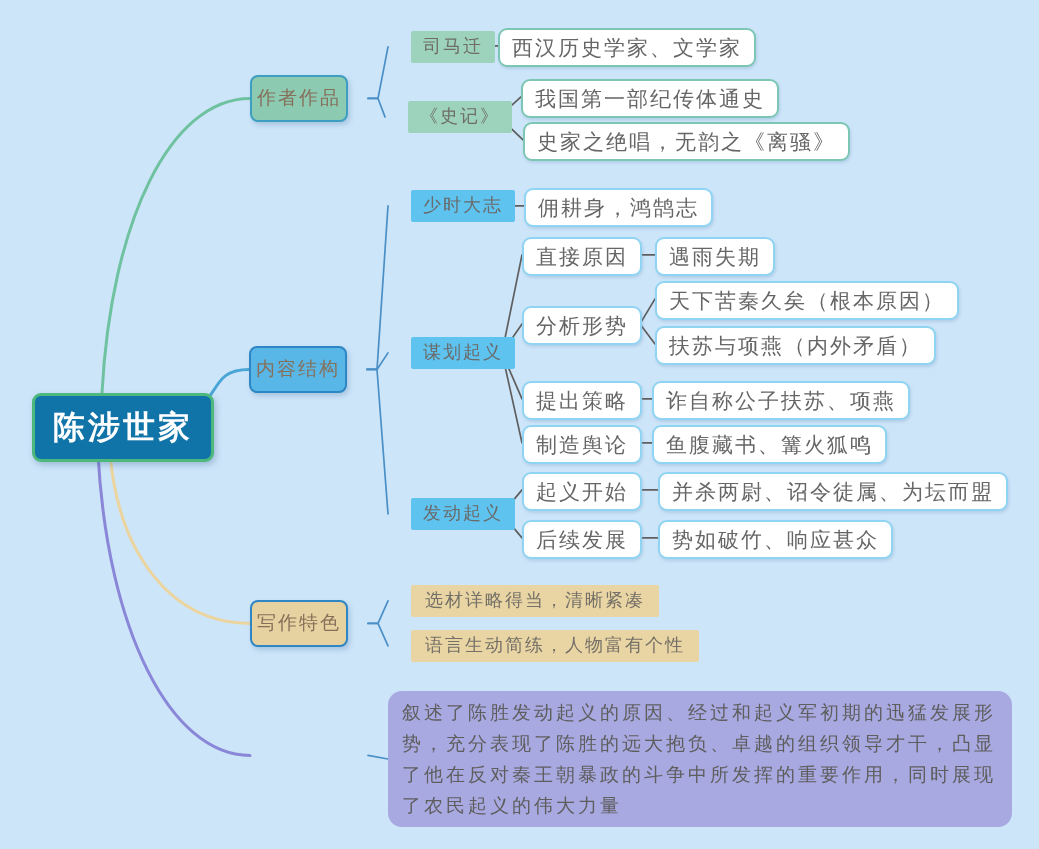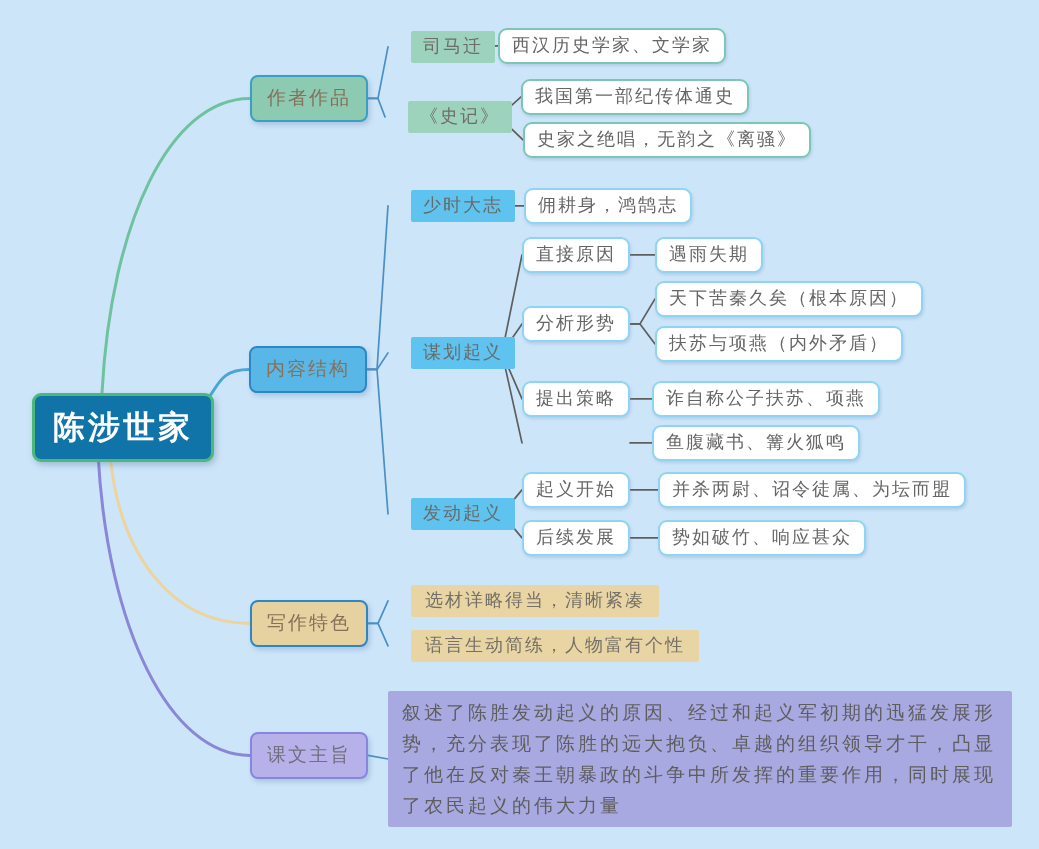--- a/index.html
+++ b/index.html
@@ -15,39 +15,39 @@
   body{background:var(--background);font-family:"Liberation Sans","DejaVu Sans",sans-serif;}
   #canvas{position:absolute;left:0;top:0;width:1039px;height:849px;}
   #wires{position:absolute;left:0;top:0;z-index:1;}
   .node{position:absolute;z-index:2;white-space:nowrap;line-height:1.1;letter-spacing:2px;box-sizing:border-box;}
   .root{
     background:var(--root_fill);border:3px solid var(--root_border);border-radius:9px;
     color:#ffffff;font-size:32px;font-weight:bold;padding:14px 18px;letter-spacing:3px;
     box-shadow:2px 3px 6px rgba(70,110,150,.35);
   }
   .branch{
-    font-size:19px;padding:11px 15px;border-radius:8px;border:2px solid var(--blue_border);
+    font-size:19px;padding:11px 5px;border-radius:8px;border:2px solid var(--blue_border);
     color:#86705a;box-shadow:2px 3px 5px rgba(90,130,170,.32);text-align:right;
   }
   .b-green{background:var(--green_fill);border-color:var(--teal_border);}
   .b-blue{background:var(--blue_fill);}
   .b-tan{background:var(--tan_fill);}
   .b-purple{background:var(--purple_fill);border-color:var(--purple_border);color:#716f80;}
   .n2{font-size:18px;padding:6px 12px;border-radius:2px;margin-left:23px;}
   .n2g{background:var(--green_light);color:#6e6e66;}
   .n2b{background:var(--blue_light);color:#6a6a6a;}
   .n2t{background:var(--tan_light);color:#757068;padding:6px 14px;}
   .leaf{
     background:#ffffff;border:2px solid var(--leaf_blue_border);border-radius:9px;
-    font-size:18px;padding:6px 12px;color:#666666;box-shadow:1px 2px 3px rgba(110,150,190,.28);
+    font-size:21px;padding:6px 12px;color:#666666;box-shadow:1px 2px 3px rgba(110,150,190,.28);
   }
   .lf-teal{border-color:var(--leaf_teal_border);}
   .para{
     background:var(--purple_para);color:#5e5e5e;font-size:19px;line-height:31px;
-    letter-spacing:3px;width:624px;padding:6px 14px;white-space:normal;border-radius:2px;
+    letter-spacing:3px;width:624px;padding:6px 14px;white-space:normal;border-radius:14px;
   }
 </style>
 </head>
 <body>
 
 <div id="canvas">
   <svg id="wires" width="1039" height="849">
       <path d="M 102 393 C 110.88 222.15828125000002, 170 98.4453125, 250 98.4453125" stroke="#6fc2a0" stroke-width="3" fill="none" stroke-linecap="round" stroke-linejoin="round"></path>
       <path d="M 182 408 C 224 408, 205 369.4453125, 249 369.4453125" stroke="#4aa6d6" stroke-width="3" fill="none" stroke-linecap="round" stroke-linejoin="round"></path>
       <path d="M 110 453.390625 C 118.4 552.02234375, 170 623.4453125, 250 623.4453125" stroke="#ecd49e" stroke-width="3" fill="none" stroke-linecap="round" stroke-linejoin="round"></path>
@@ -93,27 +93,27 @@
   <div class="node leaf" id="n-youth-d" style="left:524px;top:188px">佣耕身，鸿鹄志</div>
 
   <div class="node n2 n2b" id="n-plan" style="left:388px;top:337px">谋划起义</div>
   <div class="node leaf" id="n-direct" style="left:522px;top:237px">直接原因</div>
   <div class="node leaf" id="n-direct-d" style="left:655px;top:237px">遇雨失期</div>
   <div class="node leaf" id="n-analyze" style="left:522px;top:306px">分析形势</div>
   <div class="node leaf" id="n-analyze-d1" style="left:655px;top:281px">天下苦秦久矣（根本原因）</div>
   <div class="node leaf" id="n-analyze-d2" style="left:655px;top:326px">扶苏与项燕（内外矛盾）</div>
   <div class="node leaf" id="n-propose" style="left:522px;top:381px">提出策略</div>
   <div class="node leaf" id="n-propose-d" style="left:652px;top:381px">诈自称公子扶苏、项燕</div>
+  <div class="node leaf" id="n-opinion" style="left:522px;top:425px">制造舆论</div>
   <div class="node leaf" id="n-opinion-d" style="left:652px;top:425px">鱼腹藏书、篝火狐鸣</div>
 
   <div class="node n2 n2b" id="n-launch" style="left:388px;top:498px">发动起义</div>
   <div class="node leaf" id="n-start" style="left:522px;top:472px">起义开始</div>
   <div class="node leaf" id="n-start-d" style="left:658px;top:472px">并杀两尉、诏令徒属、为坛而盟</div>
   <div class="node leaf" id="n-follow" style="left:522px;top:520px">后续发展</div>
   <div class="node leaf" id="n-follow-d" style="left:658px;top:520px">势如破竹、响应甚众</div>
 
   <div class="node branch b-tan" id="n-writing" style="left:250px;top:600px">写作特色</div>
   <div class="node n2 n2t" id="n-writing-d1" style="left:388px;top:585px">选材详略得当，清晰紧凑</div>
   <div class="node n2 n2t" id="n-writing-d2" style="left:388px;top:630px">语言生动简练，人物富有个性</div>
 
-  <div class="node branch b-purple" id="n-theme" style="left:250px;top:732px">课文主旨</div>
   <div class="node para" id="n-theme-d" style="left:388px;top:691px">叙述了陈胜发动起义的原因、经过和起义军初期的迅猛发展形势，充分表现了陈胜的远大抱负、卓越的组织领导才干，凸显了他在反对秦王朝暴政的斗争中所发挥的重要作用，同时展现了农民起义的伟大力量</div>
 </div>
 
 </body></html>

